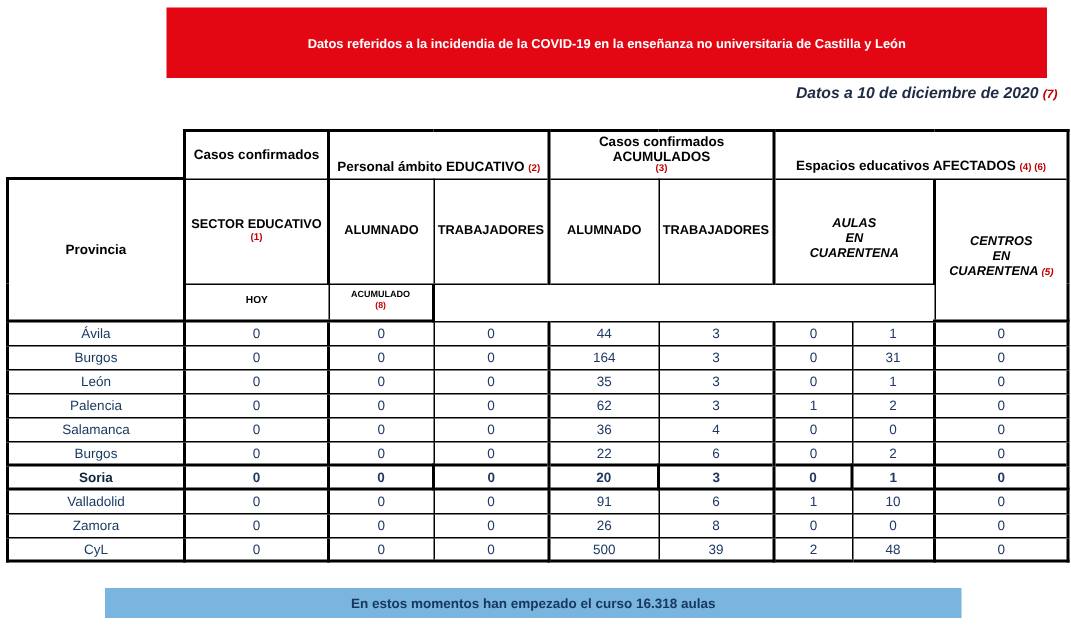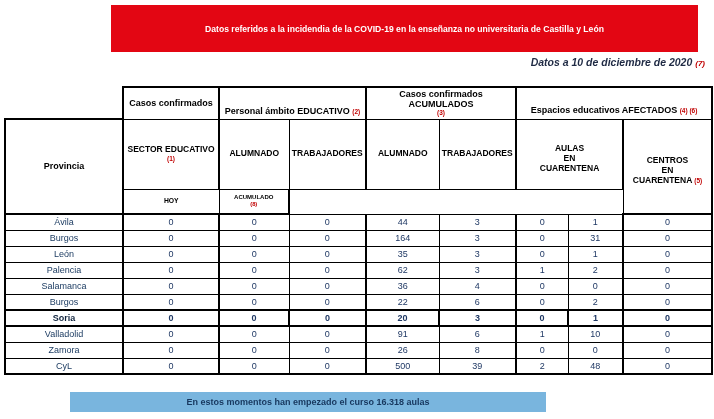--- a/index.html
+++ b/index.html
@@ -30,34 +30,34 @@
   tr.r1{height:32px;}
   tr.r2{height:70px;}
   tr.r3{height:25px;}
   tr.data{height:16px;}
   .corner{border:none;background:#fff;}
   
   .lb2{border-left-width:2px;margin-left:40px;}
   .rb2{border-right-width:2px;}
   .tb2{border-top-width:2px;}
   .bb2{border-bottom-width:2px;}
-  .pre{white-space:pre-line;}
+  .pre{white-space:pre-line;font-style:italic;}
   .note{color:#C00000;font-size:6.5px;font-weight:bold;}
   .note.block{display:block;line-height:1.3;}
   .g-head{font-size:9px;}
   .hoy-h{font-size:6.8px;}
   .acum-h{font-size:6px;line-height:1.2;}
   .acum-h .note{font-size:5.8px;}
   td.prov{font-weight:normal;color:#17375E;font-size:9px;}
   td.val{color:#1F3864;font-size:9px;}
   tr.hl td{border-width:2px;font-weight:bold;}
   tr.hl td.prov{color:#10243E;}
   
   .blue-bar{
-    position:absolute;left:70px;top:392px;width:476px;height:20px;
+    position:absolute;left:70px;top:392px;width:571px;height:20px;
     background:#79B5DE;display:flex;align-items:center;justify-content:center;
   }
   .blue-bar .txt{color:#17375E;font-weight:bold;font-size:9px;}
 </style>
 </head>
 <body>
 
 <div class="red-banner">
   <span class="txt">Datos referidos a la incidendia de la COVID-19 en la enseñanza no universitaria de Castilla y León</span>
 </div>

